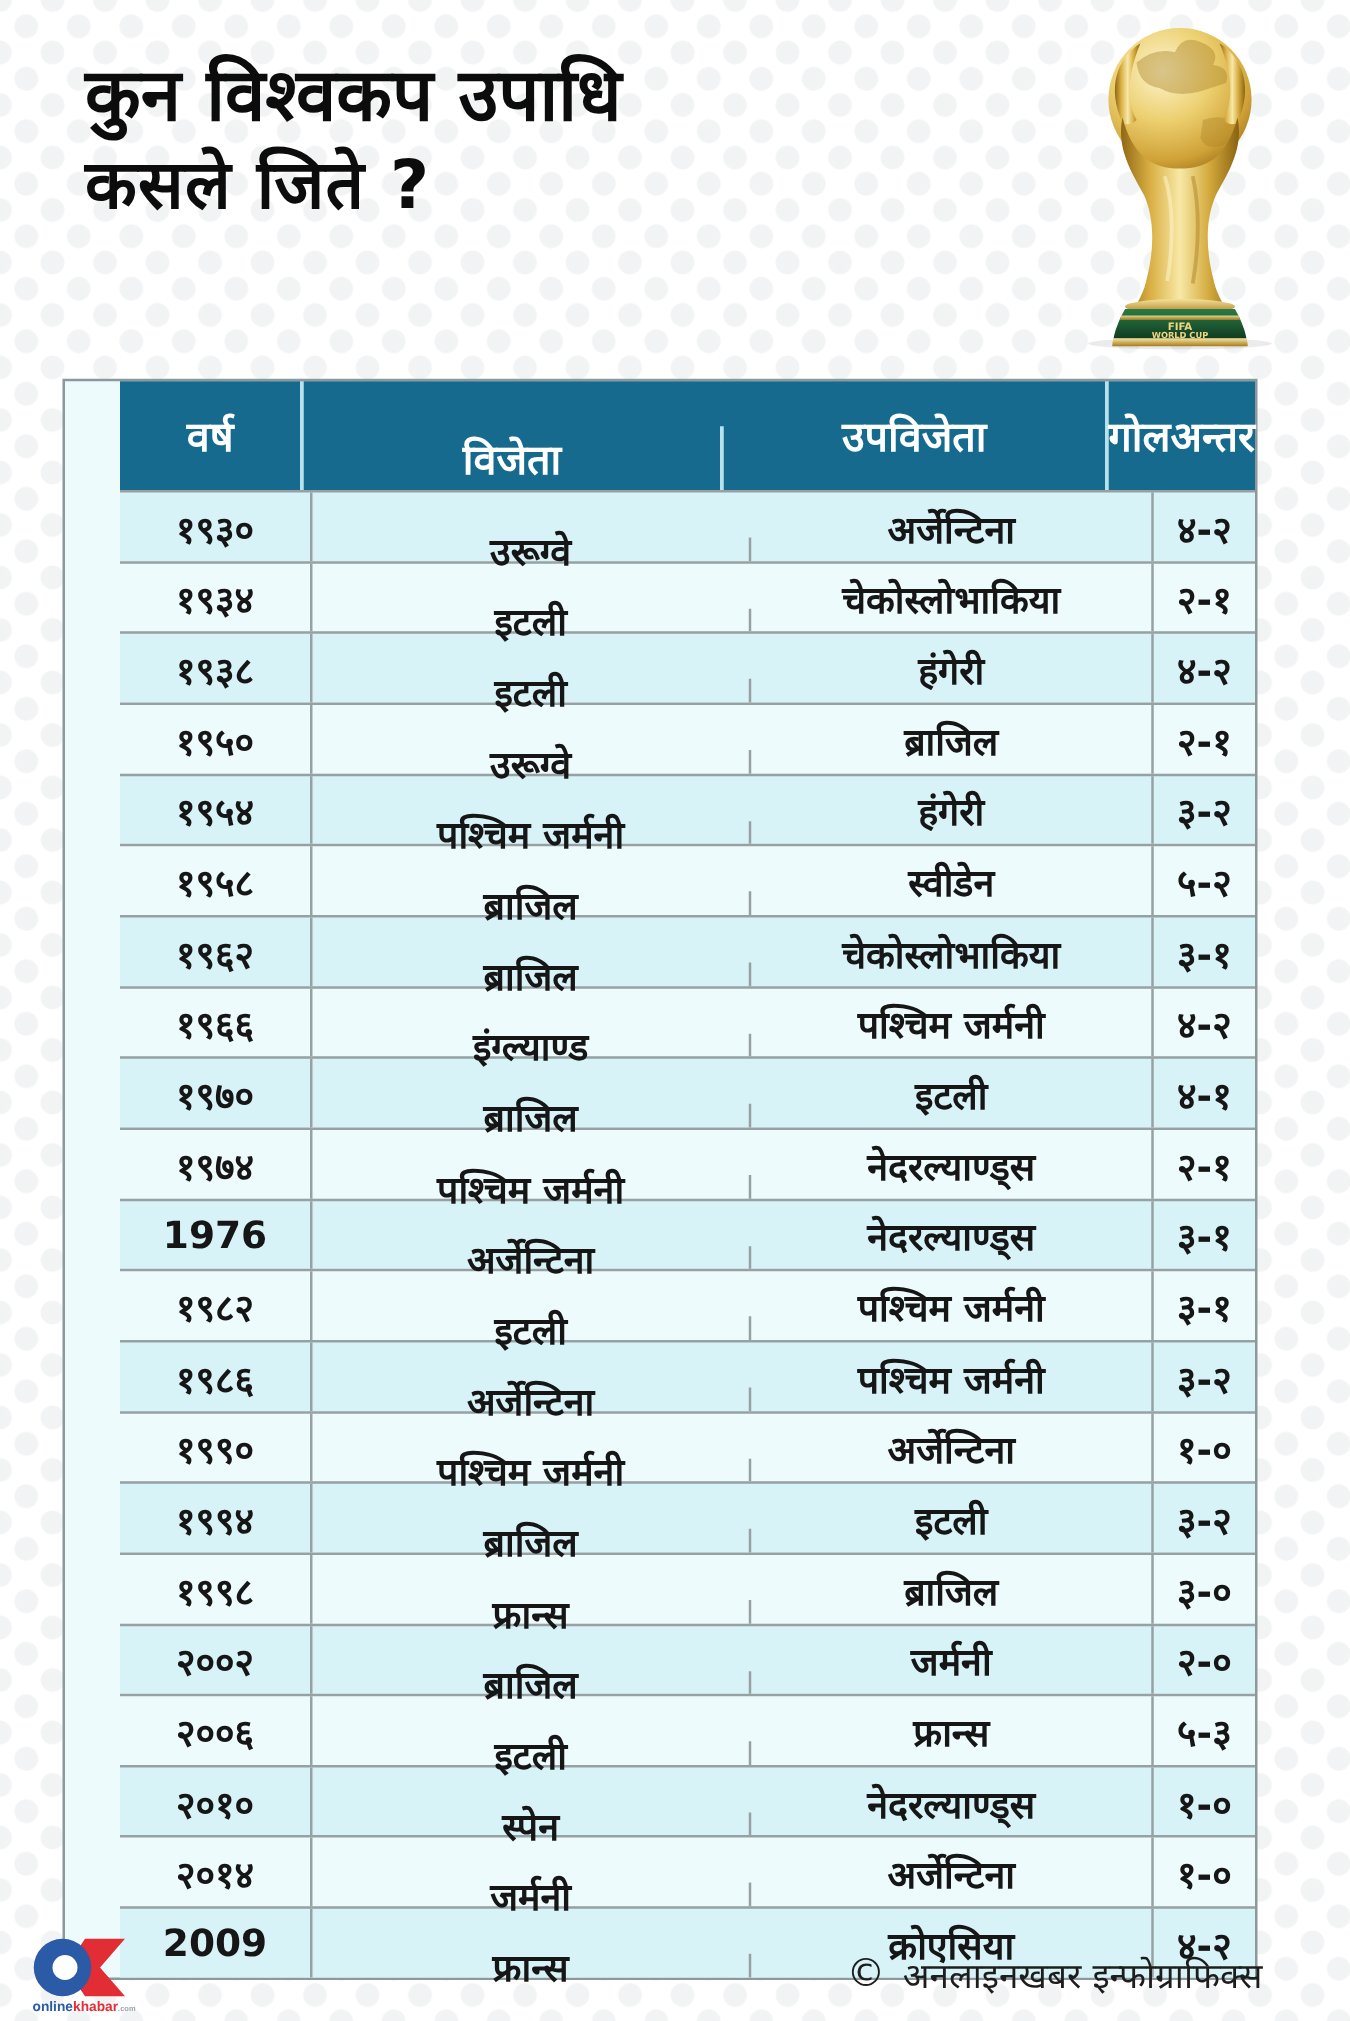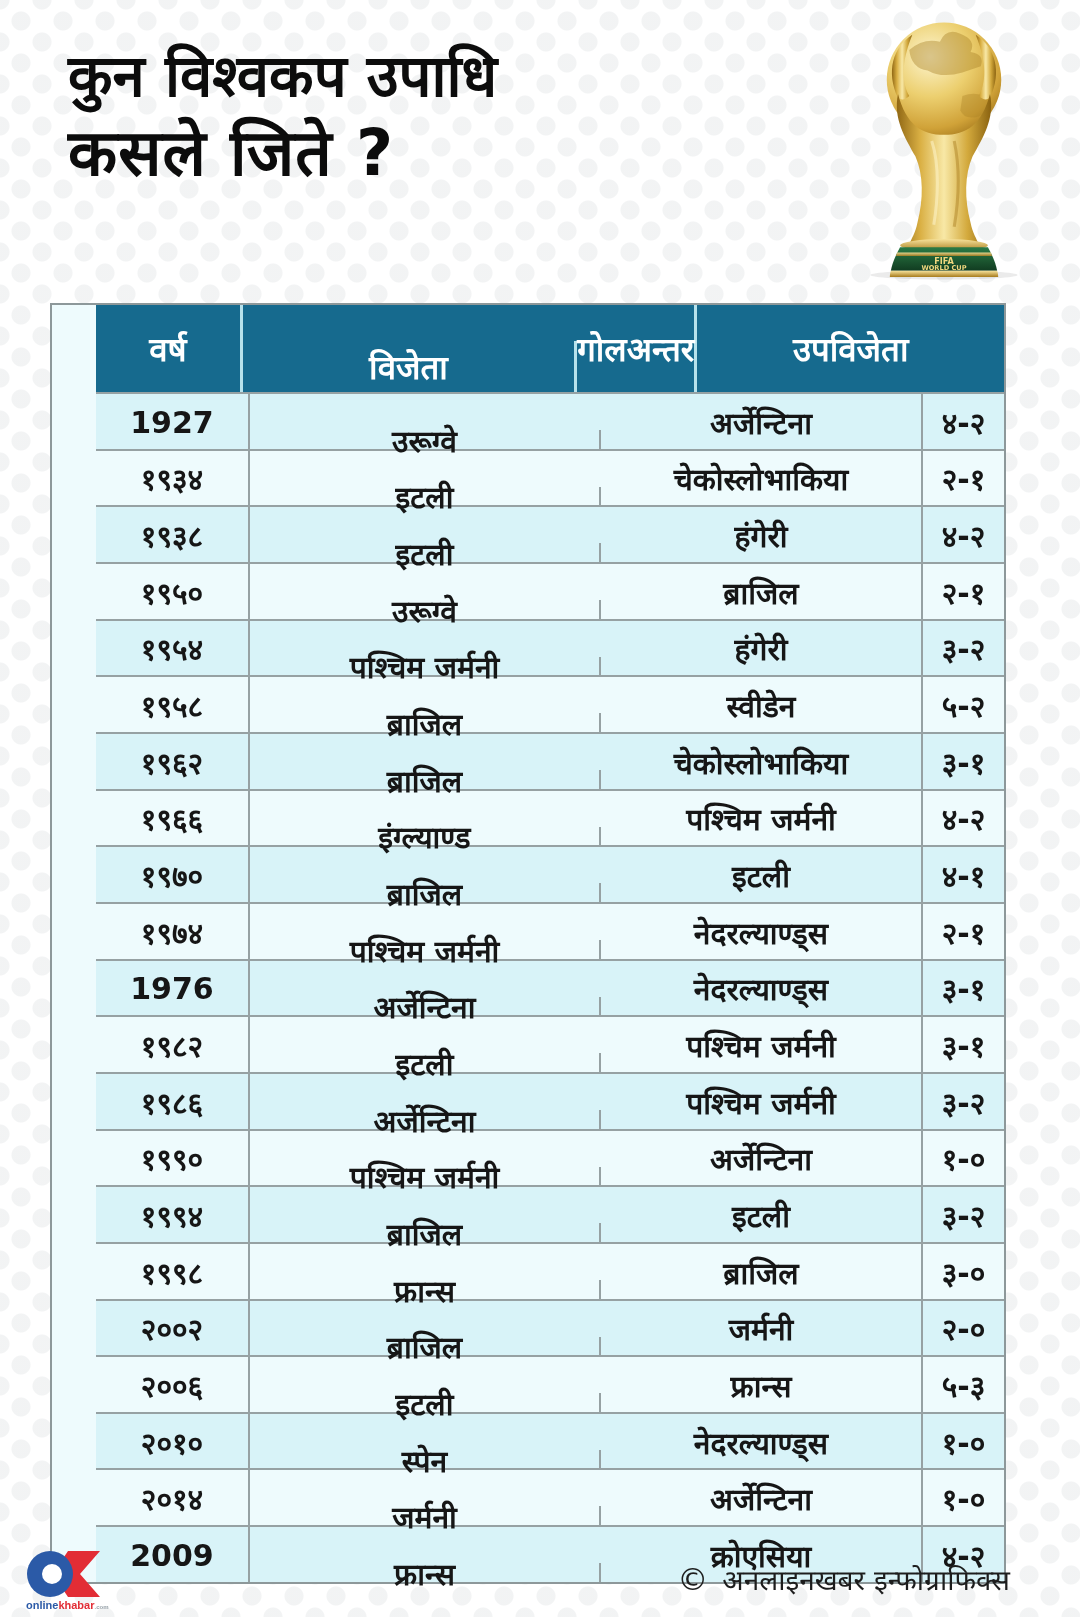--- a/index.html
+++ b/index.html
@@ -13,21 +13,21 @@
       radial-gradient(circle, rgba(130,142,148,0.10) 9px, transparent 10px);
     background-size:42px 42px;
     background-position:0 0, 21px 21px;
     font-family:"DejaVu Sans", sans-serif;
     overflow:hidden;
   }
 
   
   .title-block{position:absolute;left:68px;top:40px;color:#0c0c0c;}
   .title-line1{font-size:58px;font-weight:700;line-height:1.25;}
-  .title-line2{font-size:64px;font-weight:900;line-height:1.15;margin-top:4px;letter-spacing:1px;}
+  .title-line2{font-size:54px;font-weight:900;line-height:1.15;margin-top:4px;letter-spacing:1px;}
 
   
   .trophy{position:absolute;left:840px;top:4px;width:208px;height:276px;}
   .trophy svg{width:100%;height:100%;display:block;}
 
   
   .wtable{
     position:absolute;left:50px;top:303px;width:956px;
     border:2px solid #8d989a;box-sizing:border-box;background:#eefbfd;padding-left:44px;
   }
@@ -122,26 +122,26 @@
       <text x="100" y="260.5" font-size="6.5" font-weight="bold" fill="#f0d77e" text-anchor="middle">WORLD CUP</text>
 
       <path d="M48,261 L152,261 C152.8,263.5 153,265.5 153,267 L47,267 C47,265.5 47.2,263.5 48,261 Z" fill="url(#gBand)"></path>
     </svg>
   </div>
 
   <div class="wtable">
     <div class="thead">
       <div class="tcell c0">वर्ष</div>
       <div class="tcell c1">विजेता</div>
+      <div class="tcell c2">उपविजेता</div>
       <div class="tcell c3">गोलअन्तर</div>
-      <div class="tcell c2">उपविजेता</div>
     </div>
     <div>
         <div class="trow odd">
-          <div class="tcell c0">1927</div>
+          <div class="tcell c0">१९३०</div>
           <div class="tcell c1">उरूग्वे</div>
           <div class="tcell c2">अर्जेन्टिना</div>
           <div class="tcell c3">४-२</div>
         </div>
         <div class="trow even">
           <div class="tcell c0">१९३४</div>
           <div class="tcell c1">इटली</div>
           <div class="tcell c2">चेकोस्लोभाकिया</div>
           <div class="tcell c3">२-१</div>
         </div>

